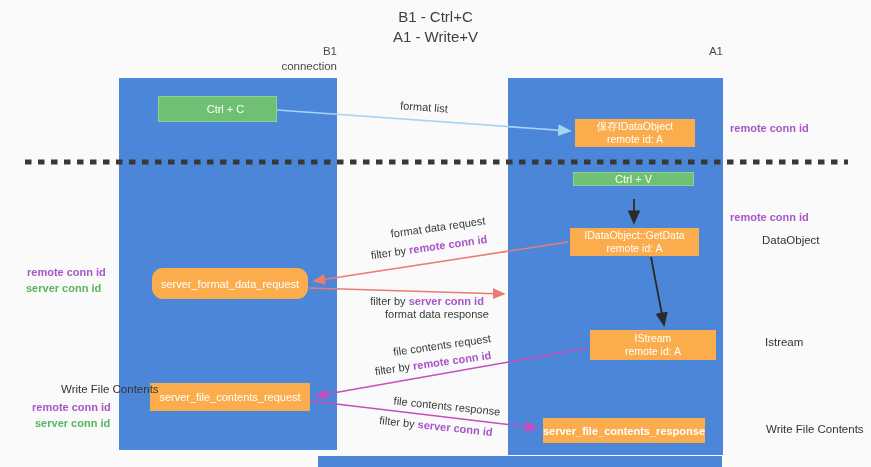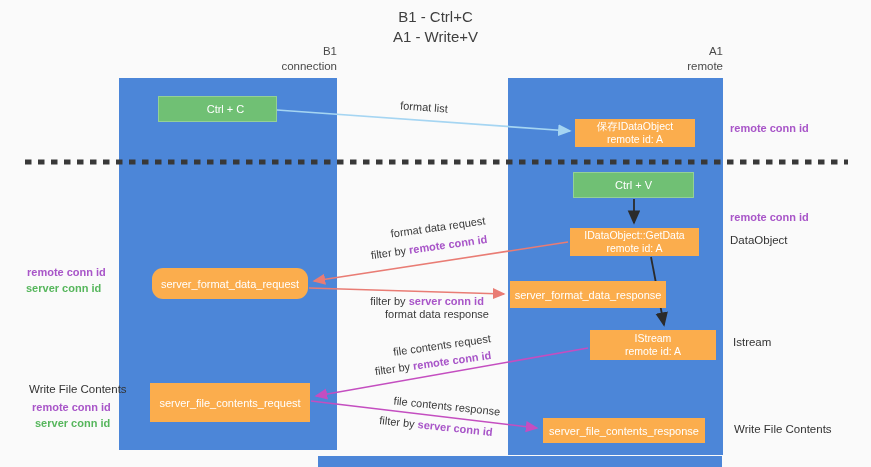--- a/index.html
+++ b/index.html
@@ -17,21 +17,21 @@
   .node{display:flex;align-items:center;justify-content:center;flex-direction:column;
         color:#fff;text-align:center;}
   .green{background:var(--button-green);border:1px solid #94d096;font-size:11px;}
   .orange{background:var(--box-orange);font-size:11px;}
   .orange.two{font-size:10.5px;line-height:13px;}
   .arrow-label{font-size:11px;color:#3a3a3a;white-space:nowrap;transform:translate(-50%,-50%);}
   .r-up{transform:translate(-50%,-50%) rotate(-8deg);}
   .r-dn{transform:translate(-50%,-50%) rotate(6deg);}
   .r-sl{transform:translate(-50%,-50%) rotate(4deg);}
   .filter-id{font-weight:bold;color:var(--purple-text);}
-  .side-label{font-size:11.5px;color:#333;white-space:nowrap;}
+  .side-label{font-size:11.5px;color:#333;white-space:nowrap;margin-left:32px;}
   .purple-bold{font-size:11px;font-weight:bold;color:var(--purple-text);white-space:nowrap;}
   .green-bold{font-size:11px;font-weight:bold;color:var(--green-text);white-space:nowrap;}
   svg.overlay{position:absolute;left:0;top:0;width:871px;height:467px;pointer-events:none;}
   .ln-lblue{stroke:var(--light-blue-arrow);stroke-width:1.7;}
   .ln-black{stroke:var(--dark-arrow);stroke-width:1.8;}
   .ln-salmon{stroke:var(--salmon-arrow);stroke-width:1.6;}
   .ln-magenta{stroke:var(--magenta-arrow);stroke-width:1.6;}
   .mk-lblue{fill:var(--light-blue-arrow);} .mk-black{fill:var(--dark-arrow);}
   .mk-salmon{fill:var(--salmon-arrow);} .mk-magenta{fill:var(--magenta-arrow);}
   .dashline{stroke:#383838;stroke-width:5;stroke-dasharray:6.5 6.5;}
@@ -45,21 +45,20 @@
     <div>B1 - Ctrl+C</div>
     <div>A1 - Write+V</div>
   </div>
 
   <div class="abs lane-header" style="left:119px;width:218px;">
     <div>B1</div>
     <div>connection</div>
   </div>
   <div class="abs lane-header" style="left:508px;width:215px;">
     <div>A1</div>
-    <div>remote</div>
   </div>
 
   <div class="abs lane" style="left:119px;top:78px;width:218px;height:372px;"></div>
   <div class="abs lane" style="left:508px;top:78px;width:215px;height:377px;"></div>
   <div class="abs lane" style="left:318px;top:456px;width:404px;height:11px;"></div>
 
   <svg class="overlay">
     <defs>
       <marker id="m-lblue" markerWidth="9" markerHeight="8" refX="7" refY="3.5" orient="auto">
         <path class="mk-lblue" d="M0,0 L8,3.5 L0,7 Z"></path>
@@ -84,41 +83,38 @@
     <line class="ln-magenta" x1="311" y1="401" x2="537" y2="428" marker-end="url(#m-magenta)"></line>
   </svg>
 
   <div class="abs node green" style="left:158px;top:96px;width:119px;height:26px;padding-left:16px;">
     <span>Ctrl + C</span>
   </div>
   <div class="abs node orange two" style="left:575px;top:119px;width:120px;height:28px;">
     <span>保存IDataObject</span>
     <span>remote id: A</span>
   </div>
-  <div class="abs node green" style="left:573px;top:172px;width:121px;height:26px;">
+  <div class="abs node green" style="left:573px;top:172px;width:121px;height:14px;">
     <span>Ctrl + V</span>
   </div>
   <div class="abs node orange two" style="left:570px;top:228px;width:129px;height:28px;">
     <span>IDataObject::GetData</span>
     <span>remote id: A</span>
   </div>
   <div class="abs node orange" style="left:152px;top:268px;width:156px;height:31px;border-radius:11px;">
     <span>server_format_data_request</span>
   </div>
-  <div class="abs node orange" style="left:510px;top:281px;width:156px;height:27px;">
-    <span>server_format_data_response</span>
-  </div>
   <div class="abs node orange two" style="left:590px;top:330px;width:126px;height:30px;">
     <span>IStream</span>
     <span>remote id: A</span>
   </div>
-  <div class="abs node orange" style="left:150px;top:383px;width:160px;height:39px;">
+  <div class="abs node orange" style="left:150px;top:383px;width:160px;height:28px;">
     <span>server_file_contents_request</span>
   </div>
-  <div class="abs node orange" style="left:543px;top:418px;width:162px;height:25px;">
+  <div class="abs node orange" style="left:543px;top:418px;width:162px;height:25px;font-weight:bold;">
     <span>server_file_contents_response</span>
   </div>
 
   <div class="abs arrow-label r-sl" style="left:424px;top:107px;">format list</div>
 
   <div class="abs arrow-label r-up" style="left:438px;top:227px;">format data request</div>
   <div class="abs arrow-label r-up" style="left:429px;top:247px;"><span>filter by </span><span class="filter-id">remote conn id</span></div>
 
   <div class="abs arrow-label" style="left:437px;top:278px;margin-top:36px;">format data response</div>
   <div class="abs arrow-label" style="left:427px;top:301px;"><span>filter by </span><span class="filter-id">server conn id</span></div>

